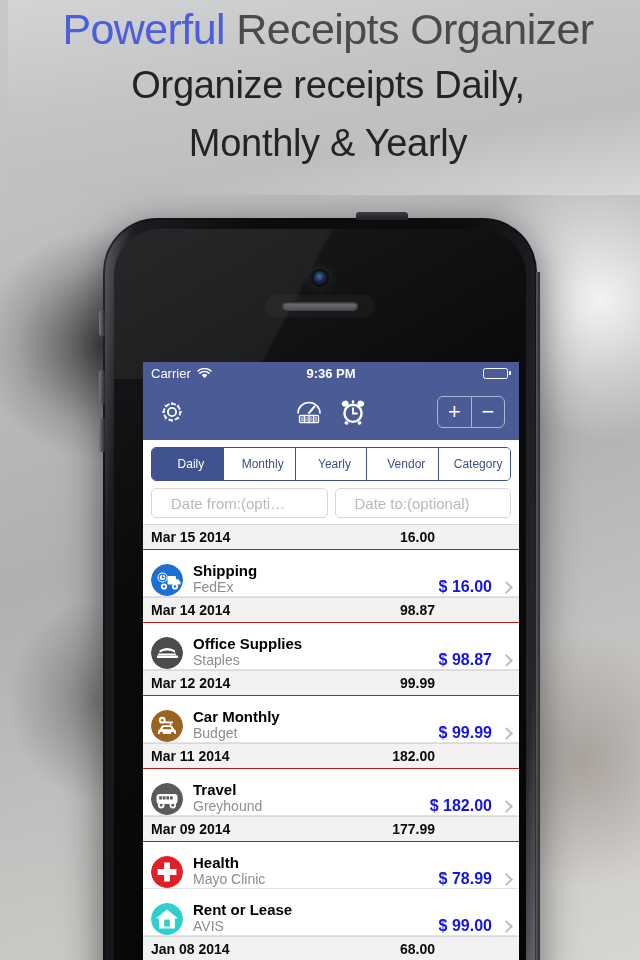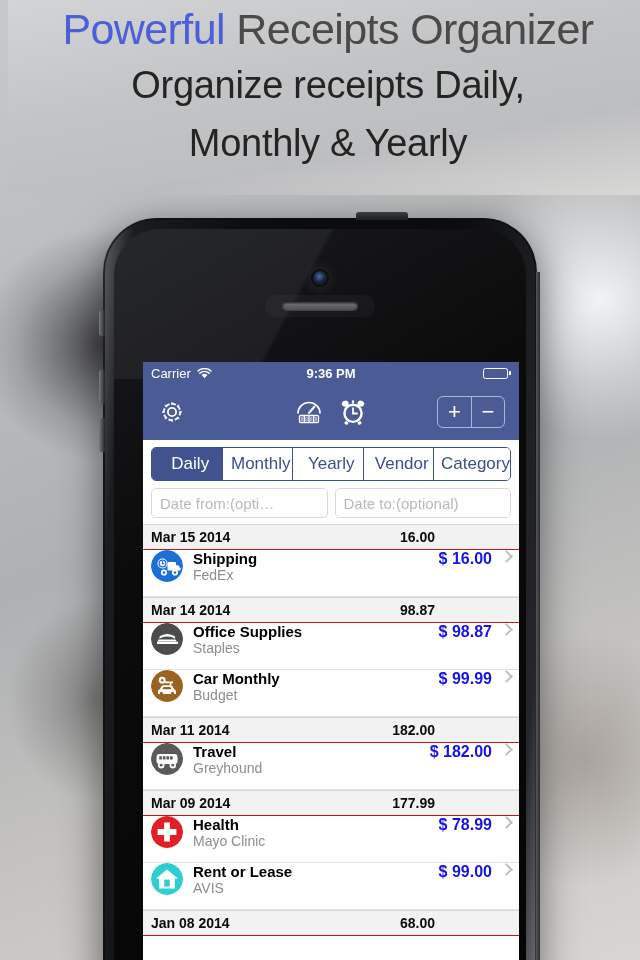--- a/index.html
+++ b/index.html
@@ -143,48 +143,48 @@
   .pm-btn + .pm-btn { border-left:1px solid rgba(255,255,255,0.55); }
 
   
   #segmented {
     margin:7px 8px 0 8px; height:34px; display:flex;
     border:1px solid #3d4f8c; border-radius:5px; overflow:hidden;
     background:#fff;
   }
   .seg {
     flex:1; display:flex; align-items:center; justify-content:center;
-    font-size:17px; color:#3d4f8c; background:#fff;
+    font-size:12px; color:#3d4f8c; background:#fff;
     border-left:1px solid #3d4f8c; white-space:nowrap;padding-left:7px;
   }
   .seg:first-child { border-left:none; }
   .seg.seg-active { background:#41538f; color:#fff; }
 
   
   #date-filters {
     display:flex; gap:7px; padding:7px 8px 6px 8px; background:#fff;
   }
   .date-field {
     flex:1; height:30px; border:1px solid #d8d8dc; border-radius:5px;
-    display:flex; align-items:center; padding:0 8px;
+    display:flex; align-items:center; padding:0 19px;
     font-size:15px; color:#b9b9bd; overflow:hidden; white-space:nowrap;
     background:#fff;
   }
 
   
   #receipt-list { background:#fff; }
   .date-header {
     height:26px; background:#f2f2f2; border-top:1px solid #d9d9d9;
     border-bottom:1px solid #b91c1c;
     display:flex; align-items:center; padding:0 8px;
     font-size:14px; font-weight:700; color:#0a0a0a;
   }
   .date-header .dh-total { margin-left:auto; margin-right:76px; }
   .receipt-row {
-    height:47px; background:#fff; display:flex; align-items:flex-start;
+    height:47px; background:#fff; display:flex; align-items:flex-end;
     padding:0 8px; border-bottom:1px solid #e2e2e2;
   }
   .r-icon {
     width:32px; height:32px; border-radius:50%; flex:0 0 32px;
     margin-right:10px; position:relative; overflow:hidden;
   }
   .r-text { display:flex; flex-direction:column; justify-content:center; min-width:0; }
   .r-cat { font-size:15px; font-weight:700; color:#000; line-height:17px; }
   .r-vendor { font-size:14px; color:#8d8d92; line-height:17px; }
   .r-amt {
@@ -358,20 +358,24 @@
                       <rect x="7" y="16.4" width="18" height="1.9" rx="0.9"></rect>
                     </g>
                   </svg></div>
                 <div class="r-text">
                   <div class="r-cat">Office Supplies</div>
                   <div class="r-vendor">Staples</div>
                 </div>
                 <div class="r-amt">$ 98.87</div>
                 <div class="r-chev"></div>
               </div>
+              <div class="date-header">
+                <span>Mar 12 2014</span>
+                <span class="dh-total">99.99</span>
+              </div>
               <div class="receipt-row">
                 <div class="r-icon"><svg width="32" height="32" viewBox="0 0 32 32">
                     <circle cx="16" cy="16" r="16" fill="#9a6321"></circle>
                     <g fill="#fff">
                       <circle cx="11.2" cy="10.2" r="3.4"></circle>
                       <path d="M13.8 11.5 L22 11.5 v1.8 h-1.6 v1.7 h-1.7 v-1.7 h-4.9 Z"></path>
                     </g>
                     <circle cx="11.2" cy="10.2" r="1.3" fill="#9a6321"></circle>
                     <g fill="#fff">
                       <path d="M7 21.6 c0-1.3 1-2.3 2-2.7 l1.5-2.6 c0.4-0.7 1-1 1.8-1 h7.4 c0.8 0 1.4 0.3 1.8 1 l1.5 2.6 c1 0.4 2 1.4 2 2.7 v2.5 h-18 Z"></path>

